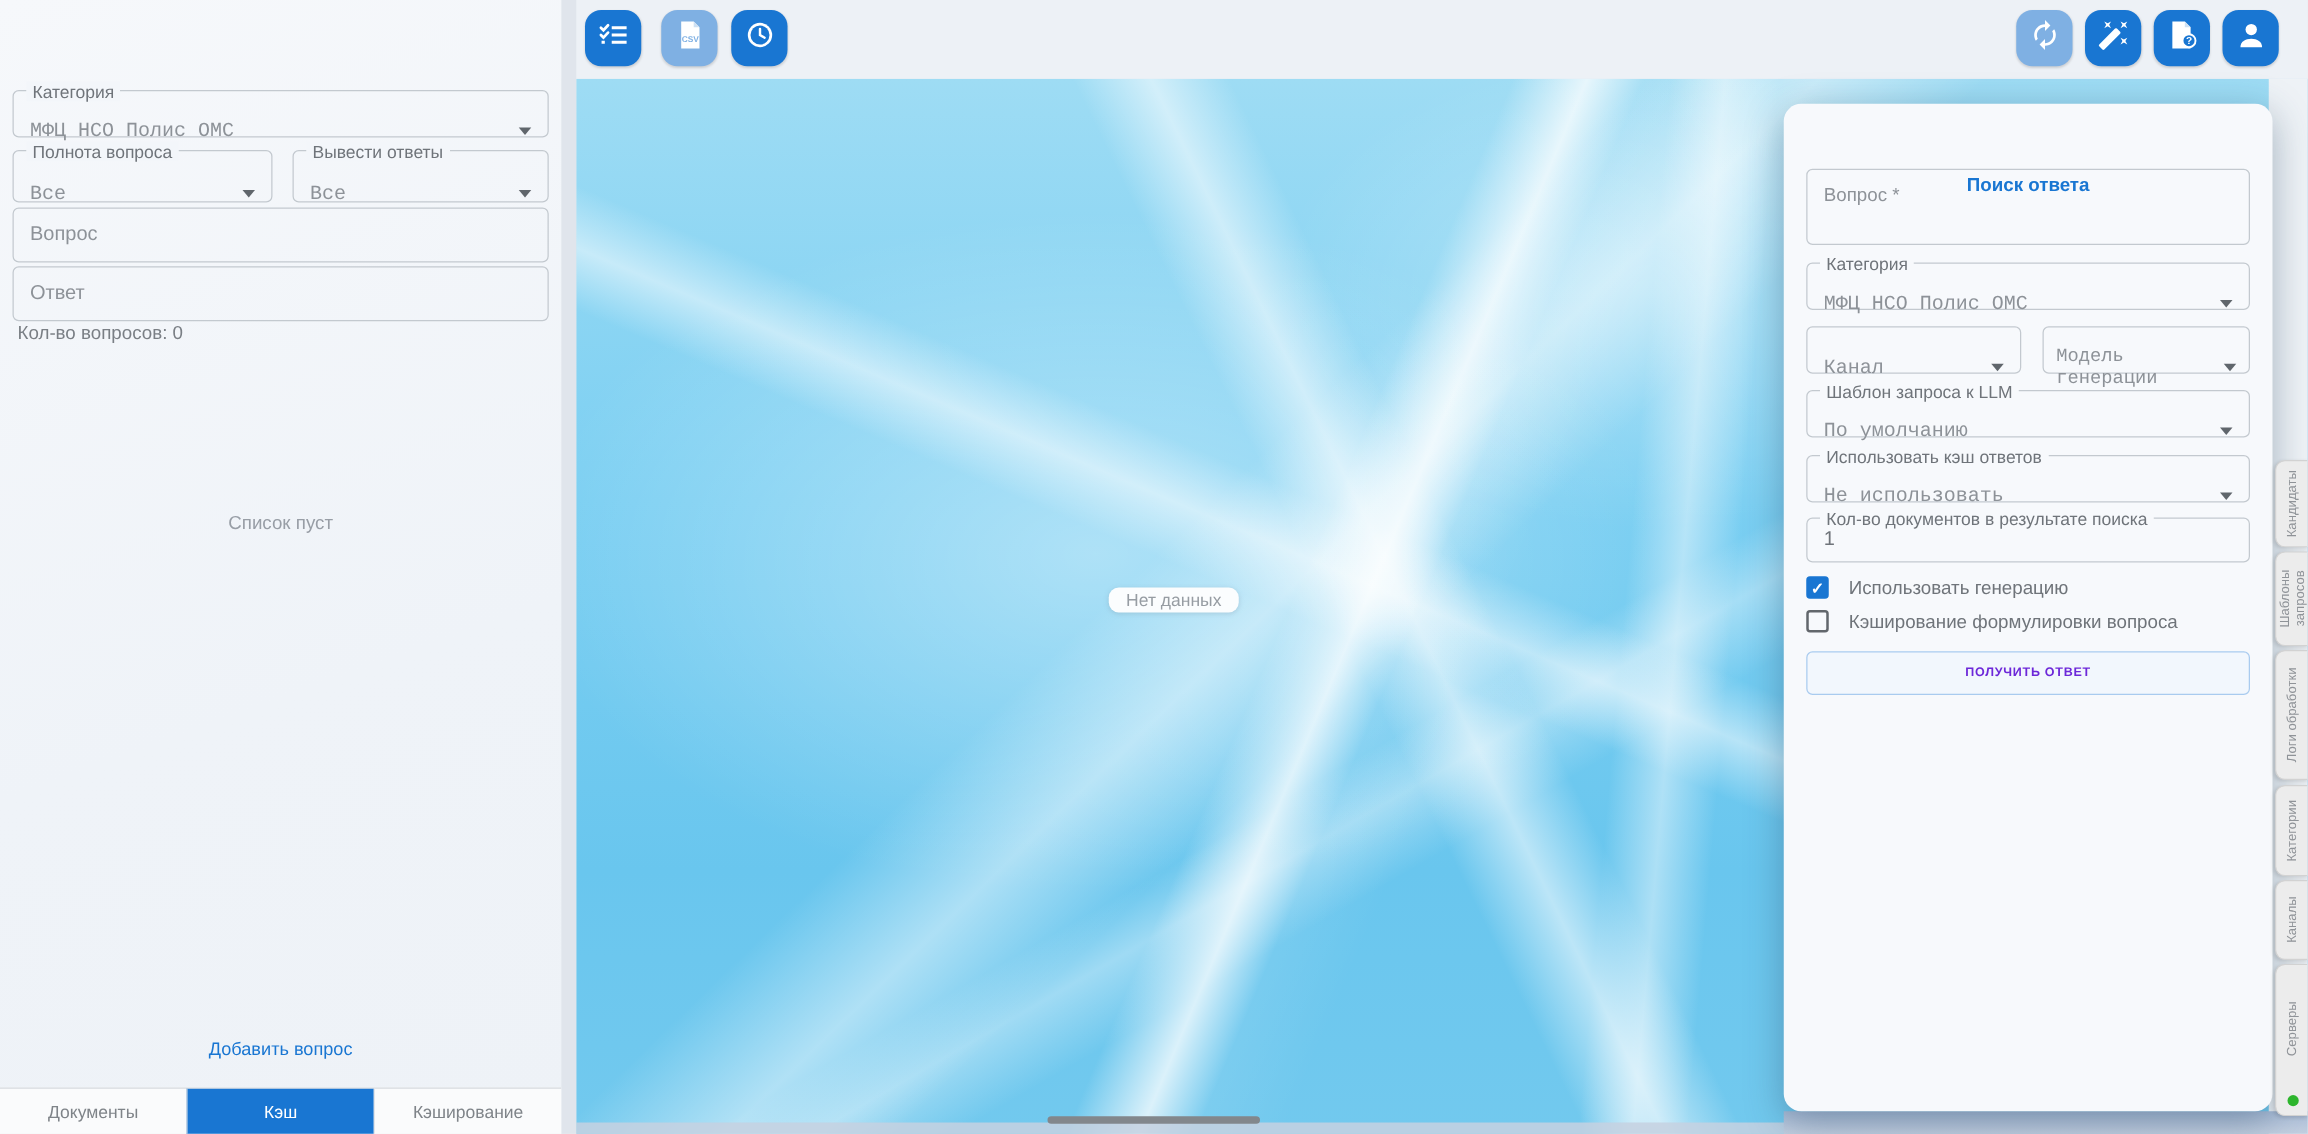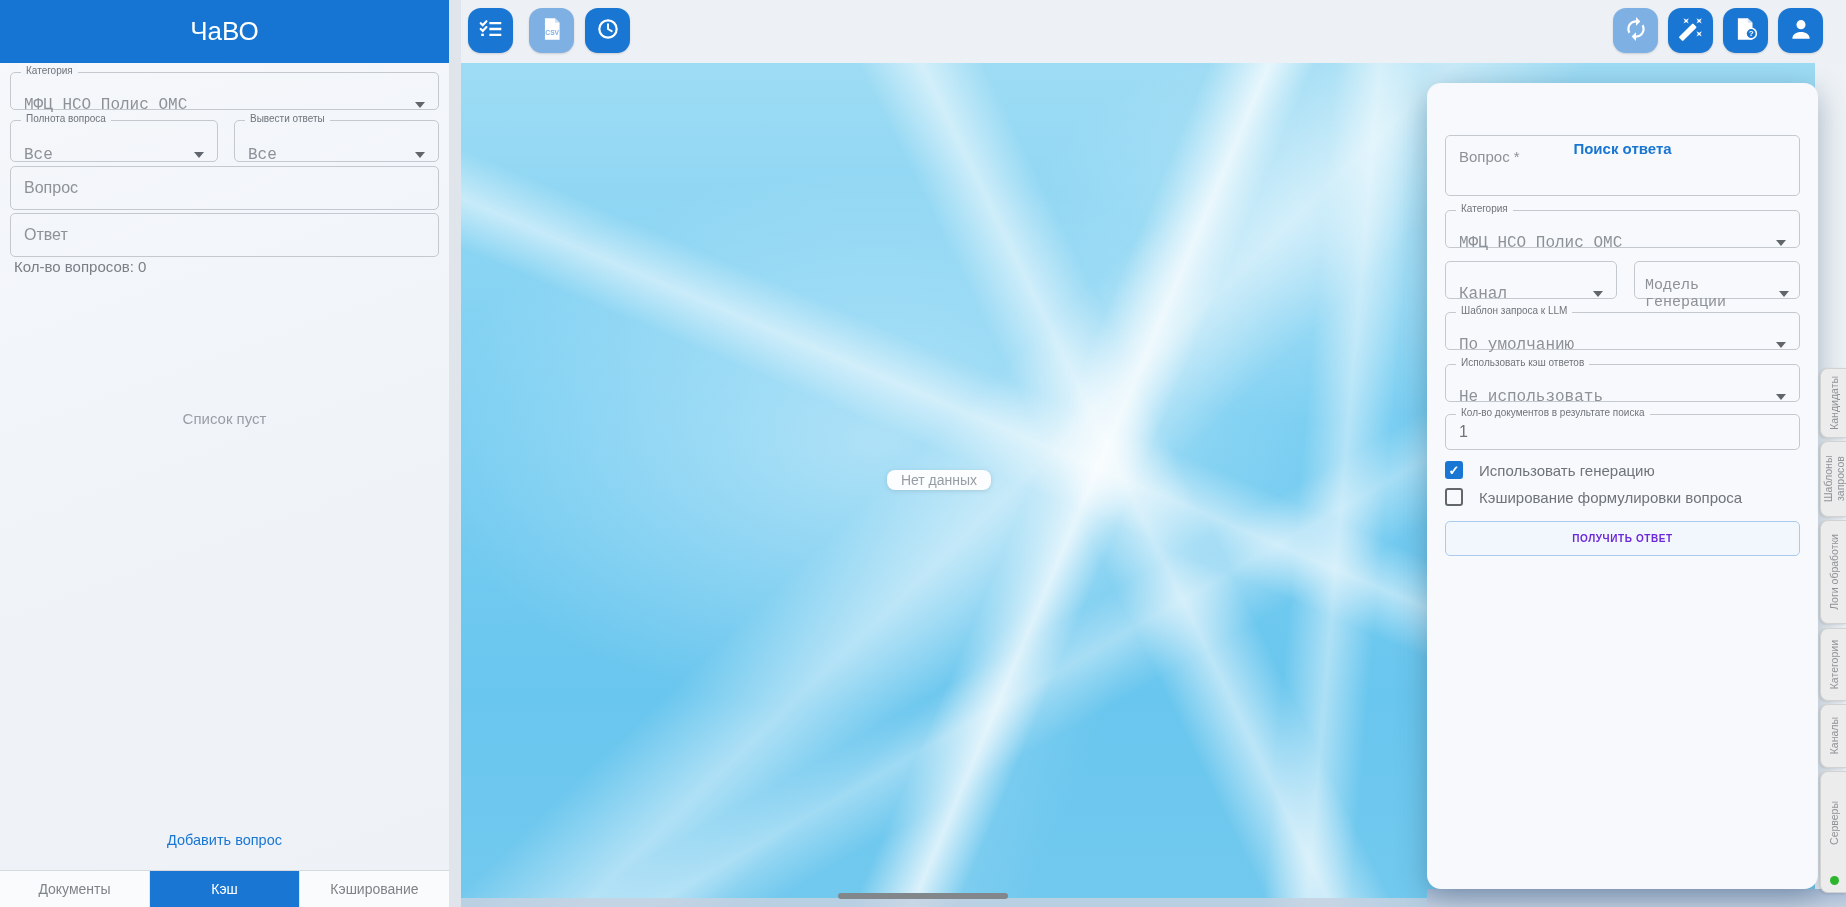--- a/index.html
+++ b/index.html
@@ -6,21 +6,21 @@
   html,body { width:1846px; height:907px; overflow:hidden;
     font-family:"Liberation Sans", sans-serif; background:#e9edf2; }
 
   
   #sidebar { position:absolute; left:0; top:0; width:449px; height:907px;
     background:linear-gradient(160deg,#f6f8fb 0%,#eff3f8 60%,#eef2f7 100%); z-index:5; }
   #sidebar-header { position:absolute; left:0; top:0; width:449px; height:63px;
     background:#1674d3; display:flex; align-items:center; justify-content:center;
     color:#fff; font-size:26px; }
   .fld { position:absolute; border:1px solid #c3c9cf; border-radius:5px; }
-  .fld-label { position:absolute; top:-8px; left:10px; font-size:10px; color:#6f747a;
+  .fld-label { position:absolute; top:-8px; left:10px; font-size:14px; color:#6f747a;
     padding:0 5px; background:#f3f6fa; white-space:nowrap; }
   .panel .fld-label { background:#f7f9fc; }
   .fld-value { position:absolute; left:0; top:14px; width:100%; height:100%;
     display:flex; align-items:center; justify-content:space-between;
     padding:0 13px; font-size:16px; color:#8d9298;font-family:Liberation Mono, monospace; }
   .arrow { width:0; height:0; border-left:5px solid transparent;
     border-right:5px solid transparent; border-top:6px solid #60666c; flex:0 0 auto; }
   .bare-input { width:100%; height:100%; border:none; outline:none; background:transparent;
     font-family:"Liberation Sans",sans-serif; font-size:16px; color:#6f747a; padding:0 13px; }
   .bare-input::placeholder { color:#8d9298; opacity:1; }
@@ -157,23 +157,20 @@
   <div class="icon-btn" style="left:1329px">
     <span><svg viewBox="0 0 24 24" width="26" height="26">
       <circle cx="12" cy="8" r="4.2" fill="#fff"></circle>
       <path fill="#fff" d="M4 21c0-4.2 3.6-6.3 8-6.3s8 2.1 8 6.3z"></path>
     </svg></span>
   </div>
 </div>
 
 <div id="divider"></div>
 <div id="sidebar">
-  <div id="sidebar-header">
-    <span>ЧаВО</span>
-  </div>
 
   <div class="fld" style="left:10px; top:72px; width:429px; height:38px">
     <span class="fld-label">Категория</span>
     <span class="fld-value">
         <span>МФЦ НСО Полис ОМС</span>
       <span class="arrow"></span>
       </span>
   </div>
 
   <div class="fld" style="left:10px; top:120px; width:208px; height:42px">

